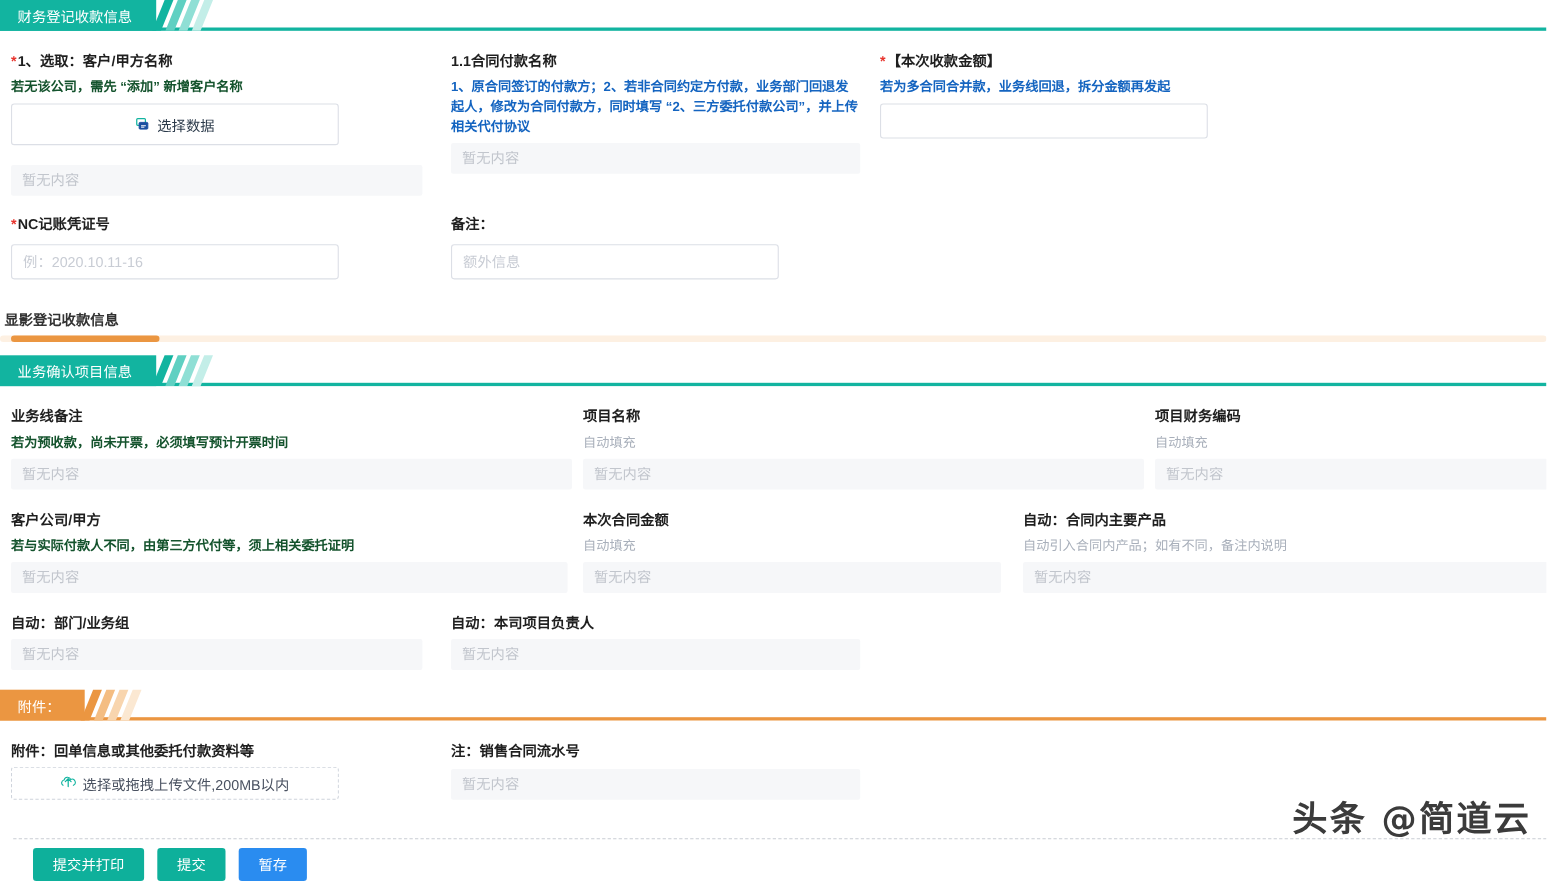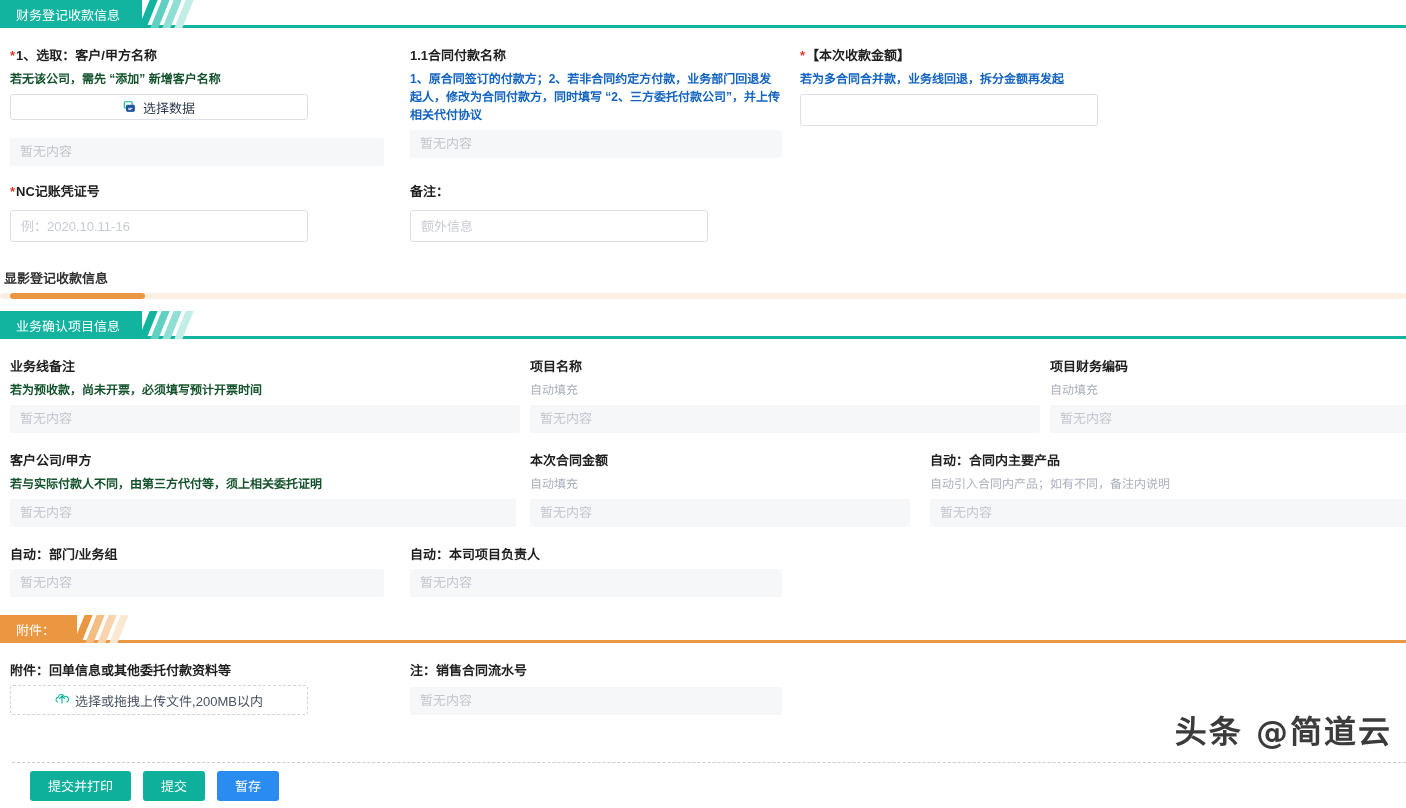--- a/index.html
+++ b/index.html
@@ -140,21 +140,21 @@
     outline: none;
     font-family: "Liberation Sans", "DejaVu Sans", sans-serif;
   }
   .in-box::placeholder { color: #c8ccd4; }
 
   
   .select-btn {
     background: #fff;
     border: 1px solid #dcdfe6;
     border-radius: 3px;
-    height: 26px;
+    height: 38px;
     width: 100%;
     display: flex; align-items: center; justify-content: center;
     gap: 6px;
     font-size: 13px; color: #2b3a4a;
     cursor: pointer;
   }
   .select-btn .sb-icon { display: inline-flex; }
 
   
   .upload-box {
@@ -185,21 +185,21 @@
     height: 30px; padding: 0 18px;
     font-size: 13px; color: #fff; cursor: pointer;
     font-family: "Liberation Sans", "DejaVu Sans", sans-serif;
   }
   .btn-teal { background: #0eb09b; }
   .btn-blue { background: #2a8cf0; }
 
   
   .watermark {
     position: absolute;
-    right: 14px; bottom: 56px;
+    right: 14px; bottom: 44px;
     font-size: 32px;
     font-weight: 700;
     color: #2b2b2b;
     letter-spacing: 2px;
     opacity: .92;
     white-space: nowrap;
     font-family: "DejaVu Sans", sans-serif;
   }
 
   .spacer-18 { height: 18px; }

